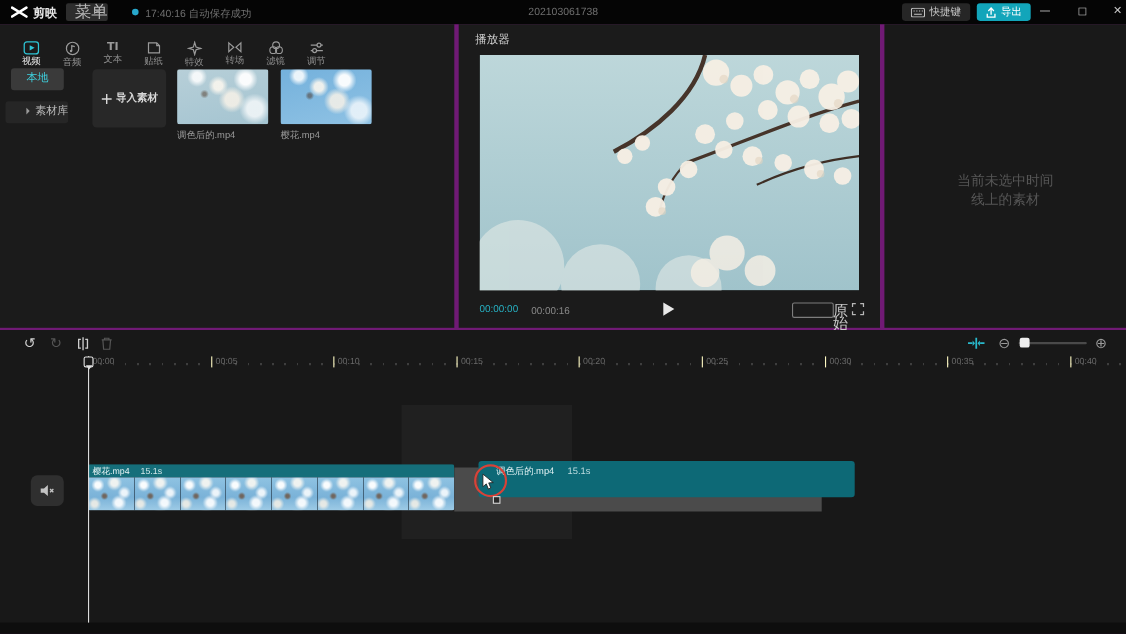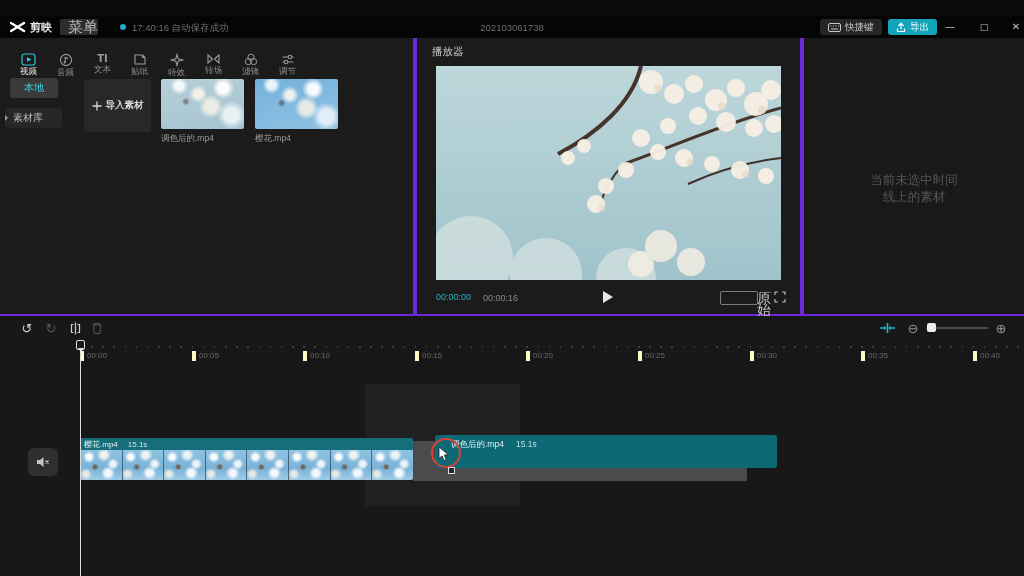--- a/index.html
+++ b/index.html
@@ -1,18 +1,18 @@
 <!DOCTYPE html>
 <html><head>
 <meta charset="utf-8">
 <style>
   * { margin:0; padding:0; box-sizing:border-box; }
   html,body { width:1024px; height:576px; background:#0a0a0a; overflow:hidden;
     font-family:"Liberation Sans","DejaVu Sans",sans-serif; }
-  .app { position:relative; width:1024px; height:484px; background:#6d28d9;margin-top:16px; }
+  .app { position:relative; width:1024px; height:484px; background:#701a75; }
 
   
   .titlebar { position:absolute; left:0; top:0; width:1024px; height:22px; background:#050505; }
   .logo { position:absolute; left:10px; top:4px; }
   .app-name { position:absolute; left:30px; top:4px; font-size:11px; color:#e8e8e8; font-weight:bold; }
   .menu-btn { position:absolute; left:60px; top:3px; height:16px; padding:0 0 0 8px; background:#2d2d2d;
     border-radius:2px; font-size:15px; color:#b8b8b8; line-height:16px; }
   .menu-btn::after { content:""; position:absolute; right:6px; top:6px; border:3px solid transparent; border-top-color:#9a9a9a; }
   .autosave-dot { position:absolute; left:120px; top:8px; width:6px; height:6px; border-radius:50%; background:#27a8cc; }
   .autosave-text { position:absolute; left:132px; top:6px; font-size:9.5px; color:#6f6f6f; }
@@ -35,21 +35,21 @@
   .tab { width:37px; padding-top:15px; display:flex; flex-direction:column; align-items:center; gap:0; }
   .tab .tab-label { font-size:8.5px; color:#8f8f8f; }
   .tab.selected .tab-label { color:#e8e8e8; }
   .tab-icon { height:15px; display:flex; align-items:center; justify-content:center; color:#9a9a9a;
     font-size:10px; font-weight:bold; font-family:"DejaVu Sans",sans-serif; }
   .tab.selected .tab-icon { color:#2ec5d6; }
 
   .src-local { position:absolute; left:10px; top:40px; width:48px; height:20px; background:#3a3a3a; border-radius:3px;
     font-size:10px; color:#3ed2e0; text-align:center; line-height:20px; }
   .src-lib { position:absolute; left:5px; top:70px; width:57px; height:20px; background:#262626; border-radius:3px;
-    font-size:10px; color:#bdbdbd; text-align:left; line-height:20px; }
+    font-size:10px; color:#bdbdbd; text-align:right; line-height:20px; }
   .src-lib .caret { display:inline-block; width:0; height:0; border:3.5px solid transparent; border-left-color:#9a9a9a; margin-right:2px; }
 
   .import-tile { position:absolute; left:84px; top:41px; width:67px; height:53px; background:#282828; border-radius:4px;
     display:flex; align-items:center; justify-content:center; gap:4px; font-size:9.5px; color:#d8d8d8;font-weight:bold; }
   .media-item { position:absolute; top:41px; width:83px; }
   .media-item.item-0 { left:161px; } .media-item.item-1 { left:255px; }
   .thumb { width:83px; height:50px; border-radius:2px; }
   .thumb-warm { background:
     radial-gradient(circle at 75% 18%, rgba(255,255,255,.95) 5px, rgba(255,255,255,0) 11px),
     radial-gradient(circle at 45% 30%, rgba(250,246,238,.9) 4px, rgba(255,255,255,0) 9px),
@@ -92,22 +92,22 @@
   .tool-ic.dim { color:#555; }
   .ic-undo { left:18px; } .ic-redo { left:42px; } .ic-split { left:66px; } .ic-delete { left:88px; }
   .ic-snap { left:878px; }
   .ic-zoom-out { left:904px; color:#9a9a9a; } .ic-zoom-in { left:992px; color:#9a9a9a; }
   .zoom-track { position:absolute; left:926px; top:11px; width:62px; height:2px; background:#4a4a4a; border-radius:1px; }
   .zoom-handle { position:absolute; left:927px; top:7px; width:9px; height:9px; background:#ededed; border-radius:2px; }
 
   .ruler { position:absolute; left:0; top:24px; width:1024px; height:14px; }
   .ruler-ticks { position:absolute; left:80px; right:0; top:6px; height:2px;
     background:repeating-linear-gradient(90deg,#3e3e3e 0 1.5px, transparent 1.5px 11.16px); }
-  .ruler-label { position:absolute; top:11px; height:10px; line-height:10px; font-size:8px; color:#6a6a6a;
-    border-left:4px solid #fef9c3; padding-left:3px; }
+  .ruler-label { position:absolute; top:0; height:10px; line-height:10px; font-size:8px; color:#6a6a6a;
+    border-left:1px solid #fef9c3; padding-left:3px; }
 
   .dropzone { position:absolute; left:365px; top:68px; width:155px; height:122px; background:rgba(255,255,255,.035); }
   .mute-btn { position:absolute; left:28px; top:132px; width:30px; height:28px; background:#2f2f2f; border-radius:6px;
     display:flex; align-items:center; justify-content:center; }
 
   .text-clip { position:absolute; left:80px; top:104px; width:333px; height:13px; background:#5b55a6; border-radius:2px;
     display:flex; align-items:center; padding-left:5px; gap:4px; z-index:2; }
   .text-clip-label { font-size:8.5px; color:#efeef8; }
   .tbadge { width:8px; height:8px; border:1px solid #d8d6ee; border-radius:2px; font-size:6px; line-height:6px; text-align:center;
     color:#d8d6ee; }

